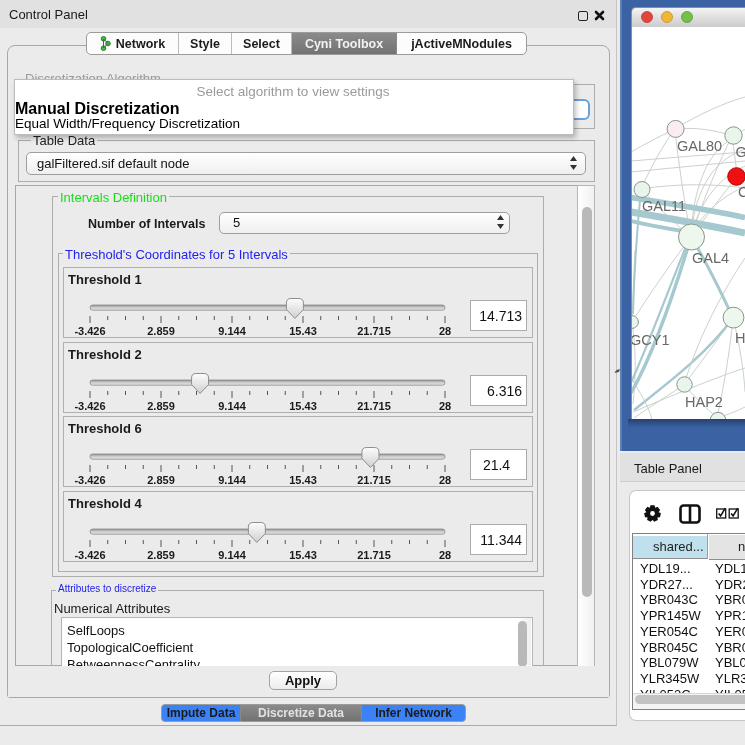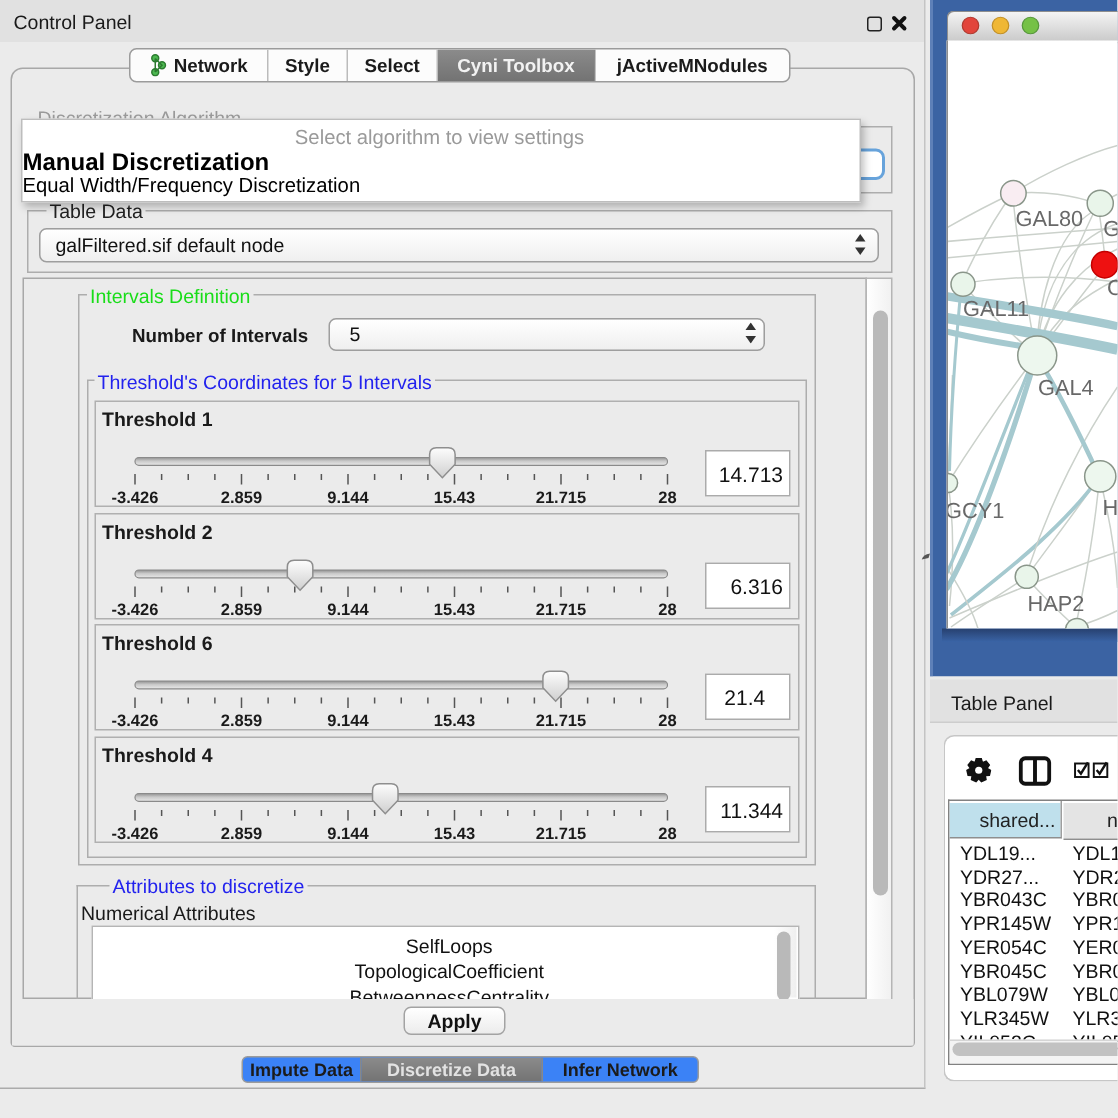--- a/index.html
+++ b/index.html
@@ -246,24 +246,24 @@
     <text x="98.00" y="68" font-size="11" font-weight="bold" fill="#1a1a1a" text-anchor="middle" font-family="Liberation Sans, sans-serif">2.859</text>
     <text x="169.00" y="68" font-size="11" font-weight="bold" fill="#1a1a1a" text-anchor="middle" font-family="Liberation Sans, sans-serif">9.144</text>
     <text x="240.00" y="68" font-size="11" font-weight="bold" fill="#1a1a1a" text-anchor="middle" font-family="Liberation Sans, sans-serif">15.43</text>
     <text x="311.00" y="68" font-size="11" font-weight="bold" fill="#1a1a1a" text-anchor="middle" font-family="Liberation Sans, sans-serif">21.715</text>
     <text x="382.00" y="68" font-size="11" font-weight="bold" fill="#1a1a1a" text-anchor="middle" font-family="Liberation Sans, sans-serif">28</text>
 <path d="M 185.35 36 Q 185.35 31.5 189.85 31.5 L 197.85 31.5 Q 202.35 31.5 202.35 36 L 202.35 42.5 L 193.85 51.5 L 185.35 42.5 Z" fill="url(#thm4)" stroke="#8E8E8E" stroke-width="1"></path>
 </svg>
 <div class="abs" style="left:470px;top:524px;width:57px;height:31px;background:#FFF;border:1px solid #ABABAB;font-size:14px;color:#111;text-align:right;line-height:31px;padding-right:4px;box-sizing:border-box;">11.344</div>
 
 <div class="gbox" style="left:51px;top:590px;width:491px;height:80px;border-bottom:none;"></div>
-<div class="abs" style="left:73px;top:583px;font-size:13px;color:#2222EE;background:#EBEBEB;padding:0 2px;">Attributes to discretize</div>
+<div class="abs" style="left:56px;top:583px;font-size:10px;color:#2222EE;background:#EBEBEB;padding:0 2px;">Attributes to discretize</div>
 <div class="abs" style="left:54px;top:601px;font-size:13px;font-weight:normal;color:#1a1a1a;">Numerical Attributes</div>
 <div class="abs" style="left:61px;top:617px;width:470px;height:48px;background:#FFF;border:1px solid #B5B5B5;overflow:hidden;">
-  <div style="font-size:13px;color:#111;padding:4px 0 0 5px;line-height:17.2px;text-align:center;">SelfLoops<br>TopologicalCoefficient<br>BetweennessCentrality</div>
+  <div style="font-size:13px;color:#111;padding:4px 0 0 5px;line-height:17.2px;">SelfLoops<br>TopologicalCoefficient<br>BetweennessCentrality</div>
 </div>
 <div class="abs" style="left:516px;top:618px;width:15px;height:47px;background:linear-gradient(90deg,#FFFFFF,#EFEFEF);"></div>
 <div class="abs" style="left:518px;top:621px;width:9px;height:46px;background:#B9B9B9;border-radius:4.5px;"></div>
 
 <div class="abs" style="left:8px;top:666px;width:601px;height:31px;background:#EBEBEB;"></div>
 
 <div class="abs" style="left:269px;top:671px;width:66px;height:17px;background:linear-gradient(#FFFFFF,#ECECEC);border:1px solid #A3A3A3;border-radius:5px;text-align:center;font-size:13px;font-weight:bold;color:#111;line-height:17px;">Apply</div>
 
 <div class="abs" style="left:161px;top:704px;width:303px;height:16px;background:#3b82f6;border:1px solid #9B9B9B;border-radius:4px;overflow:hidden;display:flex;font-size:12px;font-weight:bold;color:#1b1b1b;">
   <div style="width:78px;display:flex;align-items:center;justify-content:center;border-right:1px solid #888;">Impute Data</div>

